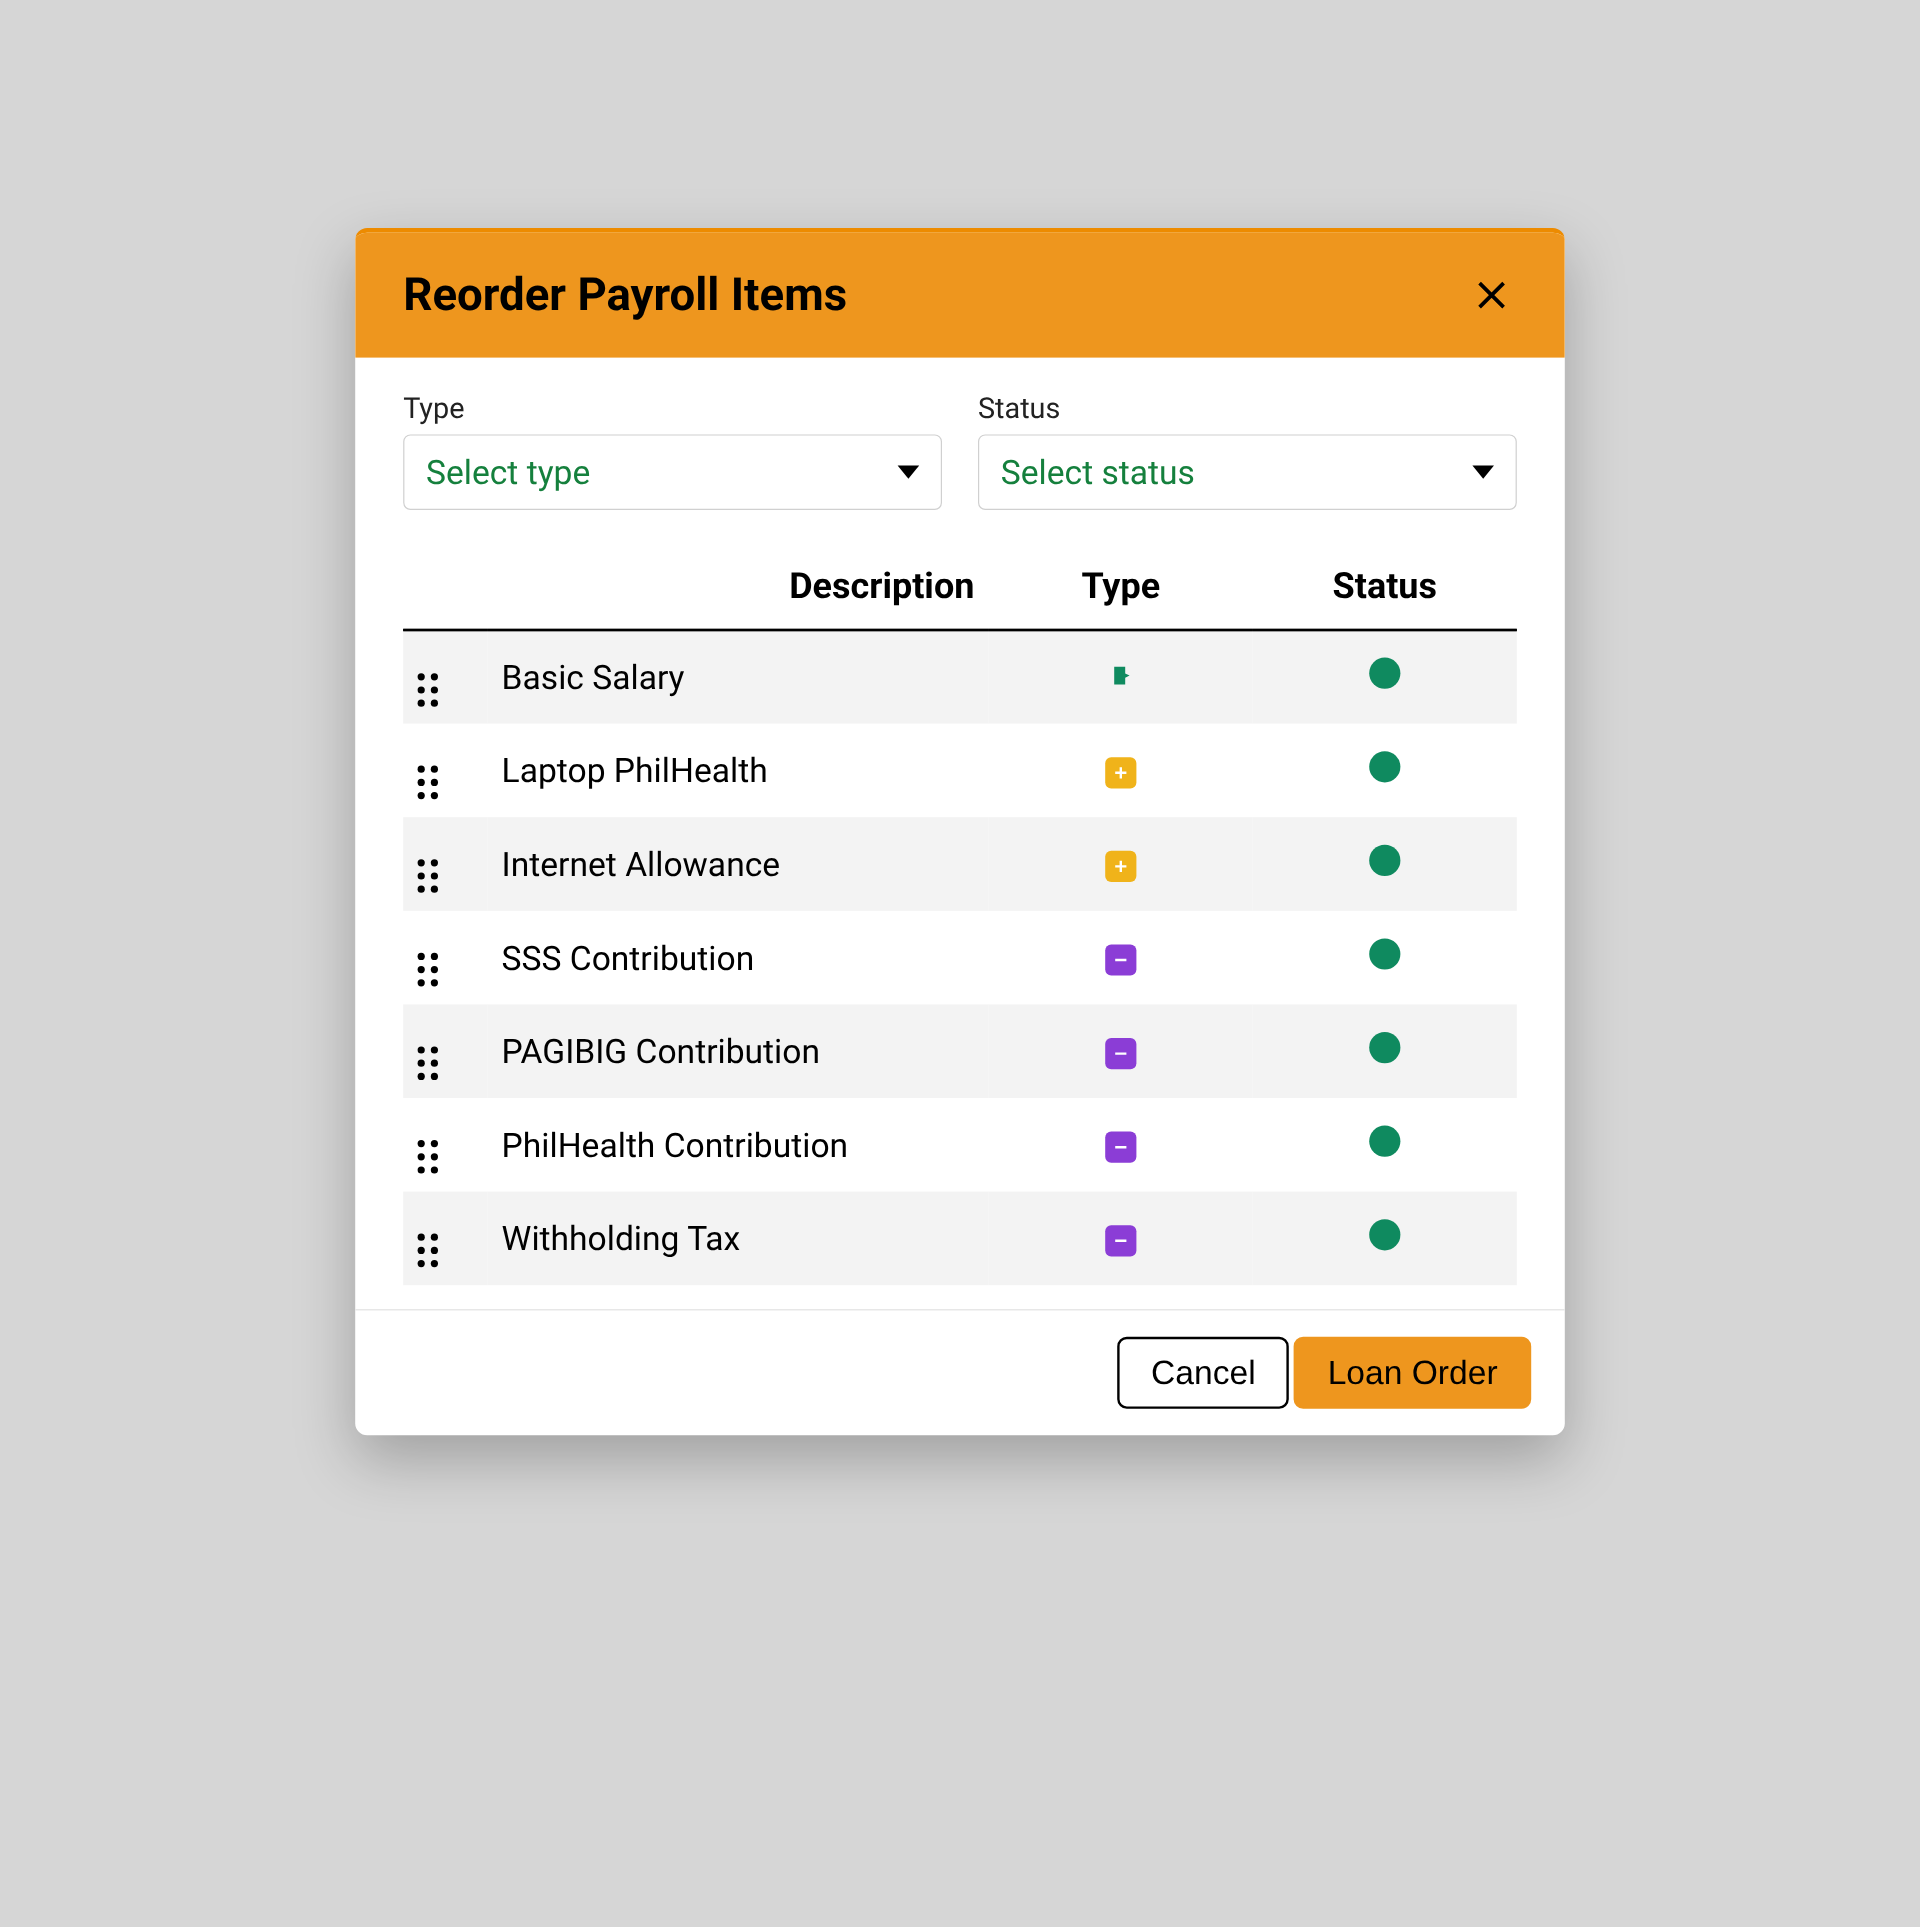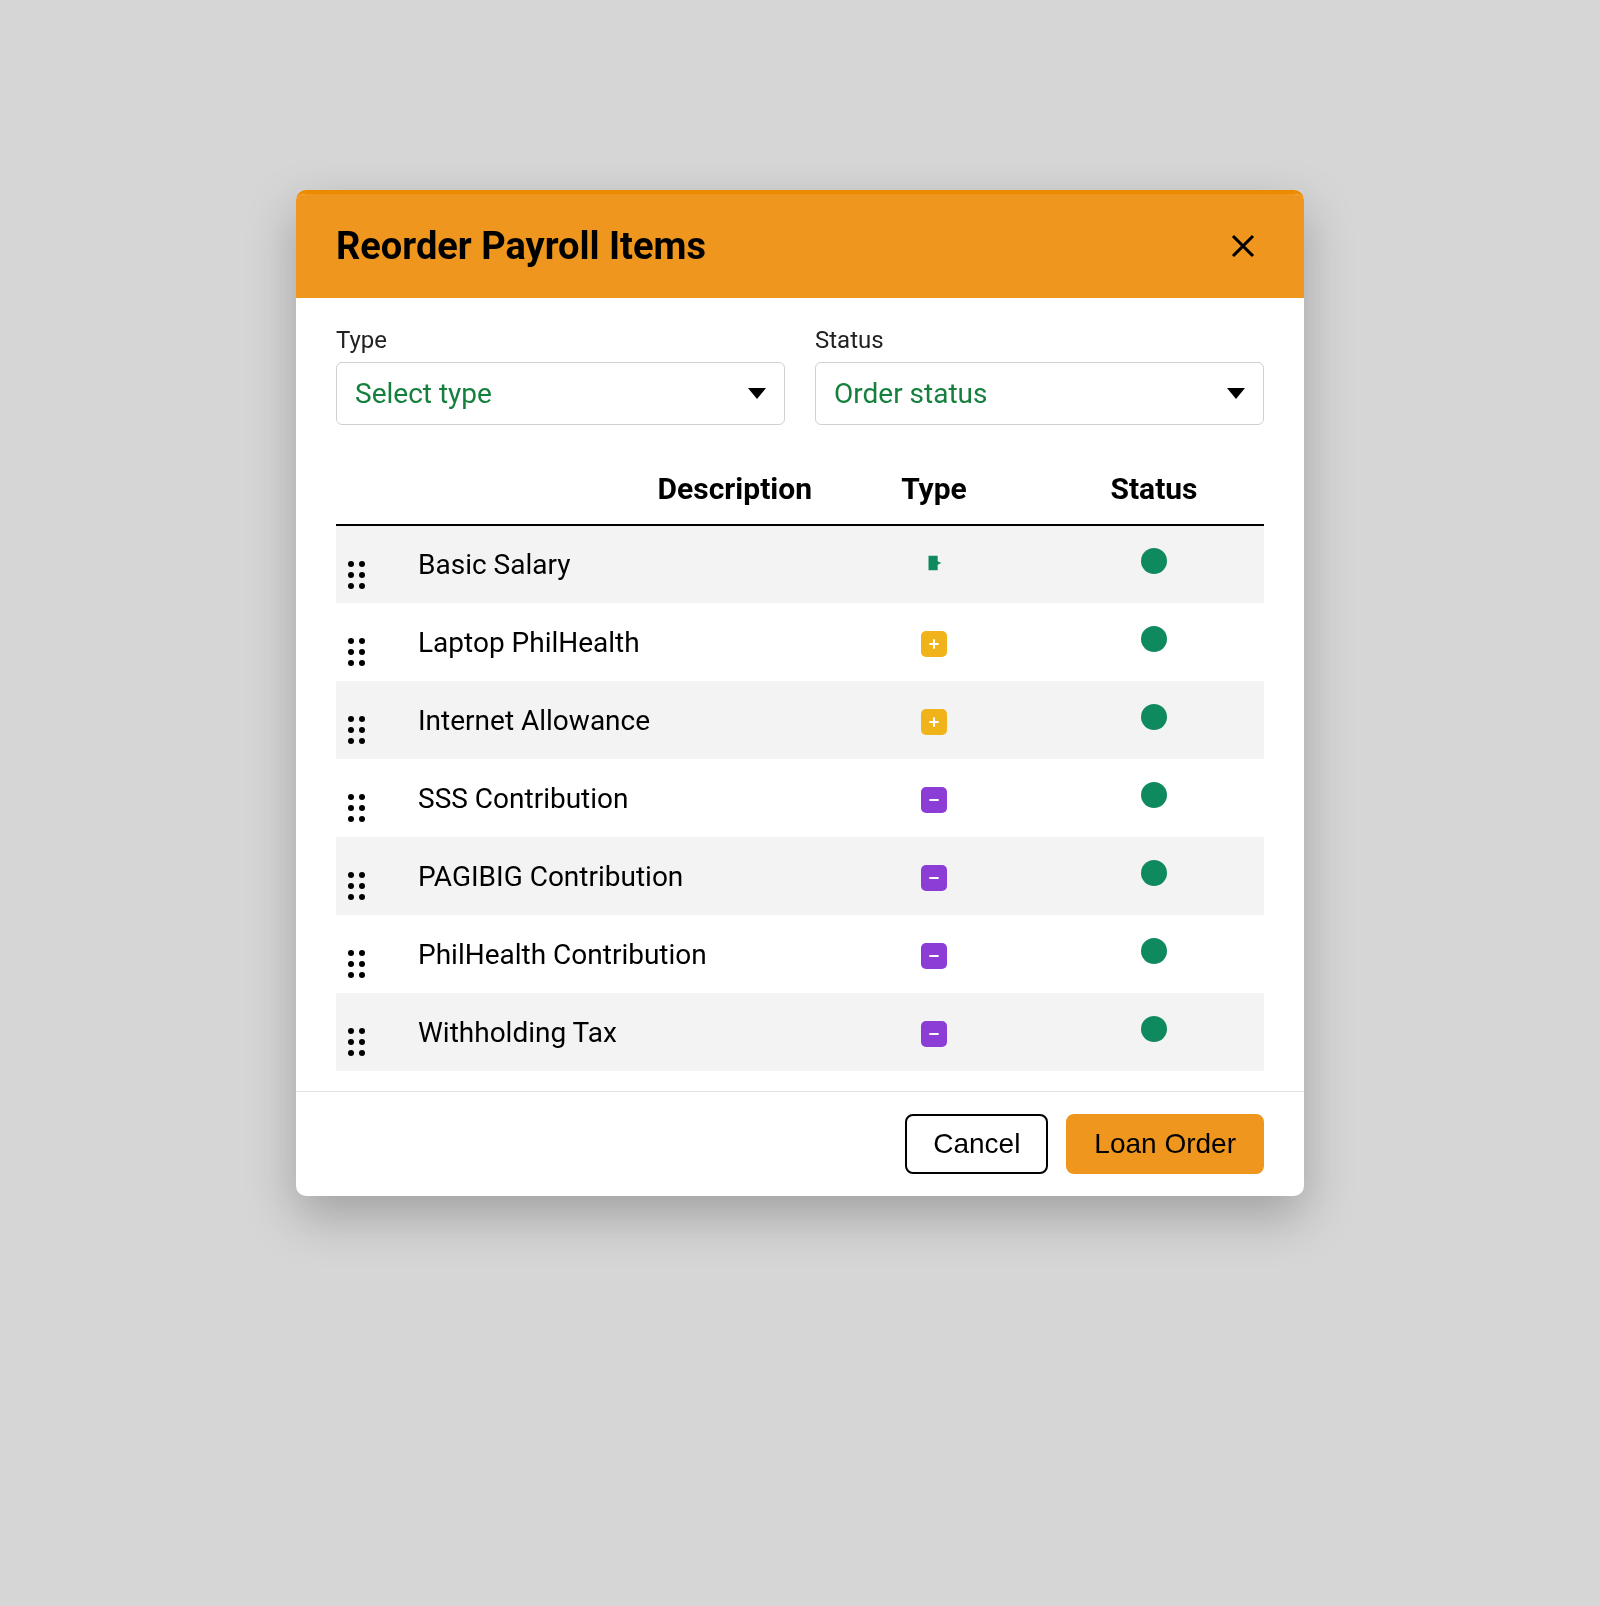--- a/index.html
+++ b/index.html
@@ -113,24 +113,24 @@
   .type-basic svg { width: 22px; height: 22px; fill: #0f8a5f; }
   .type-plus svg, .type-minus svg { width: 16px; height: 16px; stroke: #fff; stroke-width: 3; }
   .status-dot {
     display: inline-block;
     width: 26px; height: 26px; border-radius: 50%;
   }
   .status-active { background: #0f8a5f; }
   .status-inactive { background: #9a9a9a; }
   .modal-footer {
     border-top: 1px solid #e2e2e2;
-    padding: 22px 40px;
+    padding: 22px 28px;
     display: flex;
     justify-content: flex-end;
-    gap: 18px;
+    gap: 4px;
   }
   .btn {
     font-size: 28px;
     padding: 12px 26px;
     border-radius: 8px;
     cursor: pointer;
     border: 2px solid transparent;
   }
   .btn-cancel {
     background: #fff;
@@ -161,21 +161,21 @@
     <div class="filter-group">
       <label class="filter-label">Type</label>
       <div class="select">
         <span>Select type</span>
         <span class="caret"></span>
       </div>
     </div>
     <div class="filter-group">
       <label class="filter-label">Status</label>
       <div class="select">
-        <span>Order status</span>
+        <span>Select status</span>
         <span class="caret"></span>
       </div>
     </div>
   </div>
 
   <div class="table-wrap">
     <table>
       <thead>
         <tr>
           <th class="col-handle"></th>

